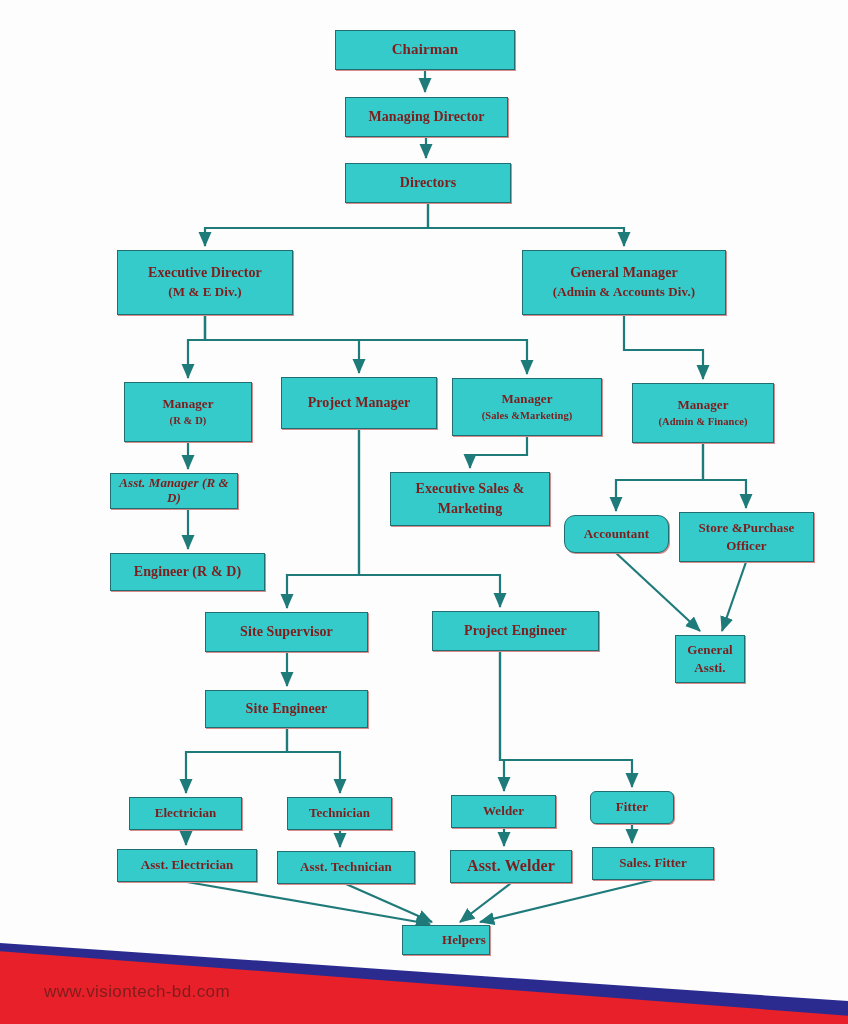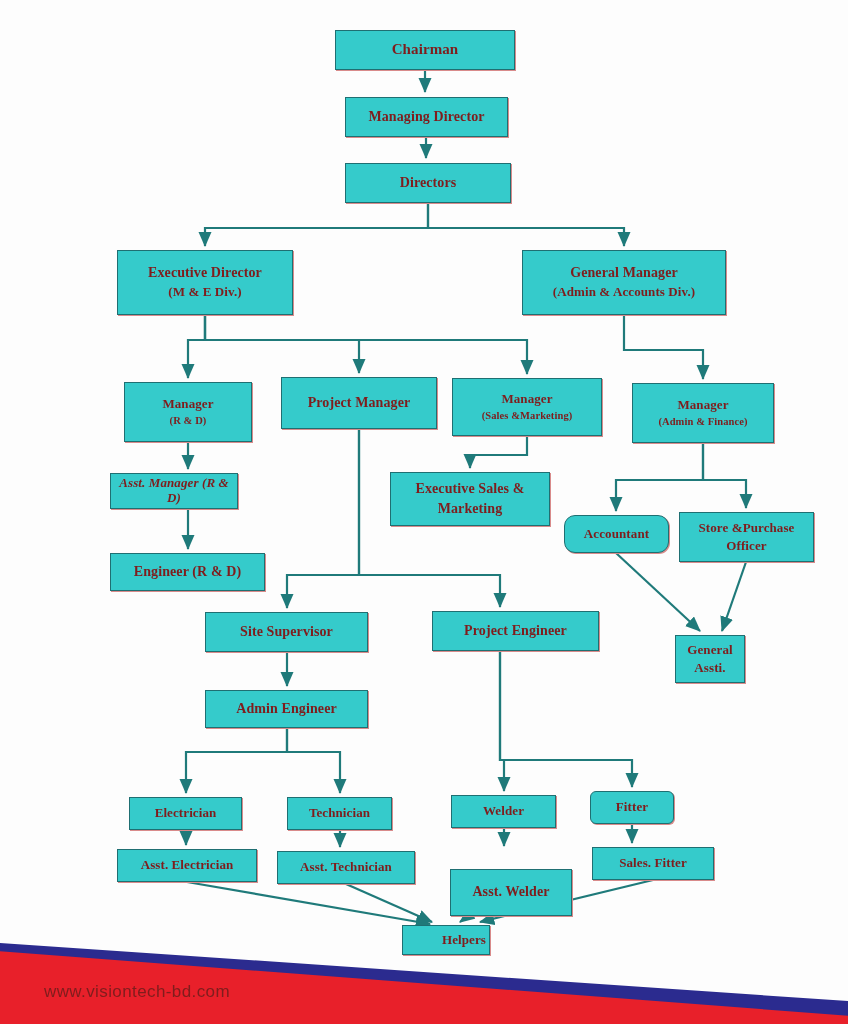--- a/index.html
+++ b/index.html
@@ -208,21 +208,21 @@
   <div class="node" style="left:432px; top:611px; width:167px; height:40px; font-size:14px;">
     <span class="l1">Project Engineer</span>
   </div>
 
   <div class="node" style="left:675px; top:635px; width:70px; height:48px; font-size:13px;">
     <span class="l1">General</span>
     <span class="l2" style="font-size:13px;text-align:center;">Assti.</span>
   </div>
 
   <div class="node" style="left:205px; top:690px; width:163px; height:38px; font-size:14px;">
-    <span class="l1">Admin Engineer</span>
+    <span class="l1">Site Engineer</span>
   </div>
 
   <div class="node" style="left:129px; top:797px; width:113px; height:33px; font-size:13px;">
     <span class="l1">Electrician</span>
   </div>
 
   <div class="node" style="left:287px; top:797px; width:105px; height:33px; font-size:13px;">
     <span class="l1">Technician</span>
   </div>
 
@@ -235,21 +235,21 @@
   </div>
 
   <div class="node" style="left:117px; top:849px; width:140px; height:33px; font-size:13px;">
     <span class="l1">Asst. Electrician</span>
   </div>
 
   <div class="node" style="left:277px; top:851px; width:138px; height:33px; font-size:13px;">
     <span class="l1">Asst. Technician</span>
   </div>
 
-  <div class="node" style="left:450px; top:850px; width:122px; height:47px; font-size:14px;margin-top:19px;">
+  <div class="node" style="left:450px; top:850px; width:122px; height:33px; font-size:16px;">
     <span class="l1">Asst. Welder</span>
   </div>
 
   <div class="node" style="left:592px; top:847px; width:122px; height:33px; font-size:13px;">
     <span class="l1">Sales. Fitter</span>
   </div>
 
   <div class="node" style="left:402px; top:925px; width:88px; height:30px; font-size:13px;padding-left:36px;">
     <span class="l1">Helpers</span>
   </div>

